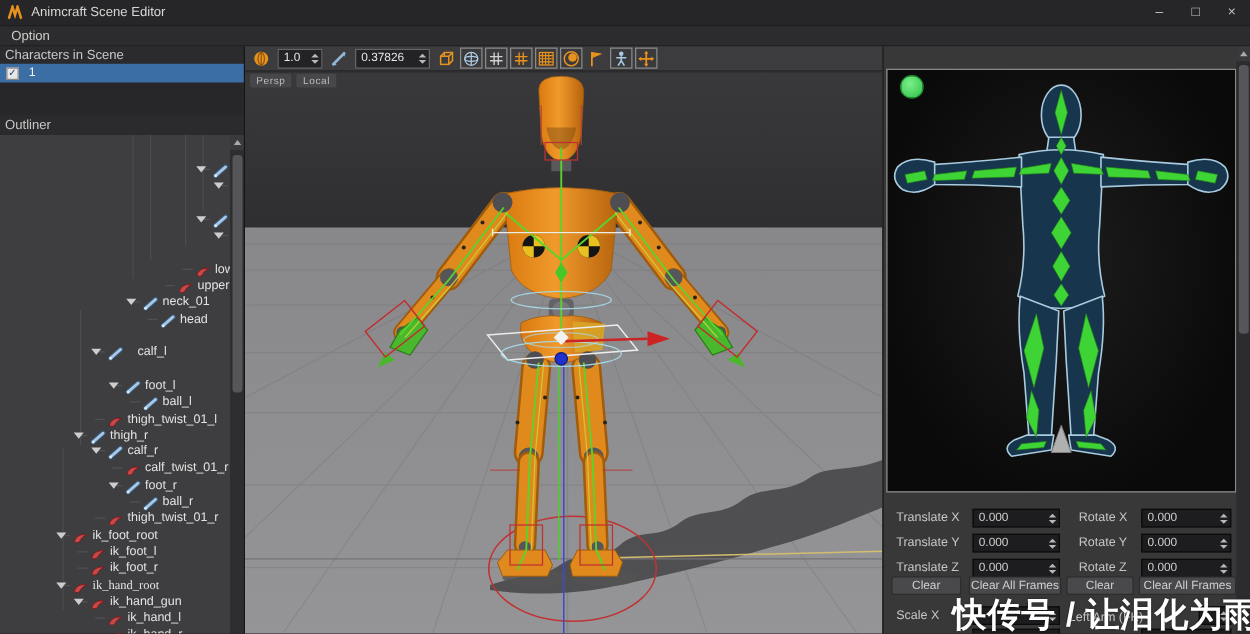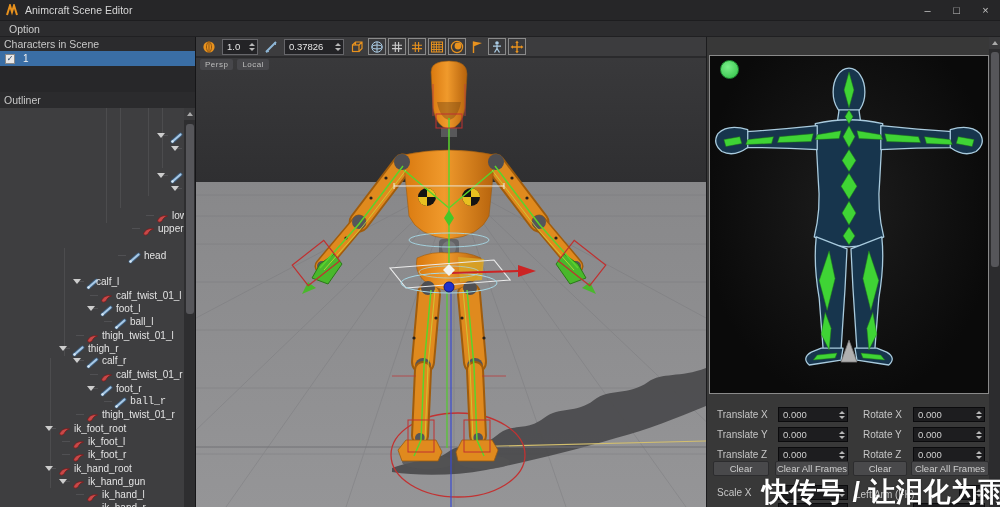--- a/index.html
+++ b/index.html
@@ -137,45 +137,48 @@
           </svg></span>
         <span class="lbl" style="left: 172px;">lowerarm</span>
       </div>
       <div class="tree-row" style="top: 114.1px;">
         <div class="stub" style="left: 132px; width: 8px;"></div>
         <span class="ticon" style="left: 142px;"><svg width="13" height="12" viewBox="0 0 13 12">
             <path d="M1.5,9 C3,4 8,3 11.5,4 C8.5,5 7,6.5 6,9 C4.5,10.5 2.5,10.5 1.5,9 Z" fill="#c84848" stroke="#7a1c1c" stroke-width="0.8"></path>
           </svg></span>
         <span class="lbl" style="left: 158px;">upperarm</span>
       </div>
+      <div class="tree-row" style="top: 127.4px;">
+        <div class="stub" style="left: 104px; width: 8px;"></div>
+        <span class="exp" style="left: 101px;"></span>
+        <span class="ticon" style="left: 114px;"><svg width="13" height="12" viewBox="0 0 13 12">
+            <path d="M2.5,9.5 L10.5,2.5" stroke="#3c5a78" stroke-width="4" stroke-linecap="round"></path>
+            <path d="M2.5,9.5 L10.5,2.5" stroke="#a6c8e6" stroke-width="2.2" stroke-linecap="round"></path>
+            <circle cx="2.5" cy="9.5" r="1.2" fill="#d8e8f4"></circle>
+          </svg></span>
+        <span class="lbl" style="left: 130px;">neck_01</span>
+      </div>
       <div class="tree-row" style="top: 140.7px;">
         <div class="stub" style="left: 118px; width: 8px;"></div>
         <span class="ticon" style="left: 128px;"><svg width="13" height="12" viewBox="0 0 13 12">
             <path d="M2.5,9.5 L10.5,2.5" stroke="#3c5a78" stroke-width="4" stroke-linecap="round"></path>
             <path d="M2.5,9.5 L10.5,2.5" stroke="#a6c8e6" stroke-width="2.2" stroke-linecap="round"></path>
             <circle cx="2.5" cy="9.5" r="1.2" fill="#d8e8f4"></circle>
           </svg></span>
         <span class="lbl" style="left: 144px;">head</span>
       </div>
       <div class="tree-row" style="top: 167.3px;">
         <div class="stub" style="left: 76px; width: 8px;"></div>
         <span class="exp" style="left: 73px;"></span>
         <span class="ticon" style="left: 86px;"><svg width="13" height="12" viewBox="0 0 13 12">
             <path d="M2.5,9.5 L10.5,2.5" stroke="#3c5a78" stroke-width="4" stroke-linecap="round"></path>
             <path d="M2.5,9.5 L10.5,2.5" stroke="#a6c8e6" stroke-width="2.2" stroke-linecap="round"></path>
             <circle cx="2.5" cy="9.5" r="1.2" fill="#d8e8f4"></circle>
           </svg></span>
-        <span class="lbl" style="left: 96px; text-align: right;">calf_l</span>
-      </div>
-      <div class="tree-row" style="top: 180.6px;">
-        <div class="stub" style="left: 90px; width: 8px;"></div>
-        <span class="ticon" style="left: 100px;"><svg width="13" height="12" viewBox="0 0 13 12">
-            <path d="M1.5,9 C3,4 8,3 11.5,4 C8.5,5 7,6.5 6,9 C4.5,10.5 2.5,10.5 1.5,9 Z" fill="#c84848" stroke="#7a1c1c" stroke-width="0.8"></path>
-          </svg></span>
-        <span class="lbl" style="left: 116px;">calf_twist_01_l</span>
+        <span class="lbl" style="left: 110px; text-align: right;">calf_l</span>
       </div>
       <div class="tree-row" style="top: 193.9px;">
         <div class="stub" style="left: 90px; width: 8px;"></div>
         <span class="exp" style="left: 87px;"></span>
         <span class="ticon" style="left: 100px;"><svg width="13" height="12" viewBox="0 0 13 12">
             <path d="M2.5,9.5 L10.5,2.5" stroke="#3c5a78" stroke-width="4" stroke-linecap="round"></path>
             <path d="M2.5,9.5 L10.5,2.5" stroke="#a6c8e6" stroke-width="2.2" stroke-linecap="round"></path>
             <circle cx="2.5" cy="9.5" r="1.2" fill="#d8e8f4"></circle>
           </svg></span>
         <span class="lbl" style="left: 116px;">foot_l</span>
@@ -226,21 +229,21 @@
       <div class="tree-row" style="top: 273.7px;">
         <div class="stub" style="left: 90px; width: 8px;"></div>
         <span class="exp" style="left: 87px;"></span>
         <span class="ticon" style="left: 100px;"><svg width="13" height="12" viewBox="0 0 13 12">
             <path d="M2.5,9.5 L10.5,2.5" stroke="#3c5a78" stroke-width="4" stroke-linecap="round"></path>
             <path d="M2.5,9.5 L10.5,2.5" stroke="#a6c8e6" stroke-width="2.2" stroke-linecap="round"></path>
             <circle cx="2.5" cy="9.5" r="1.2" fill="#d8e8f4"></circle>
           </svg></span>
         <span class="lbl" style="left: 116px;">foot_r</span>
       </div>
-      <div class="tree-row" style="top: 287px; font-family: Liberation Mono, monospace;">
+      <div class="tree-row" style="top: 287px;">
         <div class="stub" style="left: 104px; width: 8px;"></div>
         <span class="ticon" style="left: 114px;"><svg width="13" height="12" viewBox="0 0 13 12">
             <path d="M2.5,9.5 L10.5,2.5" stroke="#3c5a78" stroke-width="4" stroke-linecap="round"></path>
             <path d="M2.5,9.5 L10.5,2.5" stroke="#a6c8e6" stroke-width="2.2" stroke-linecap="round"></path>
             <circle cx="2.5" cy="9.5" r="1.2" fill="#d8e8f4"></circle>
           </svg></span>
         <span class="lbl" style="left: 130px;">ball_r</span>
       </div>
       <div class="tree-row" style="top: 300.3px;">
         <div class="stub" style="left: 76px; width: 8px;"></div>
@@ -270,21 +273,21 @@
             <path d="M1.5,9 C3,4 8,3 11.5,4 C8.5,5 7,6.5 6,9 C4.5,10.5 2.5,10.5 1.5,9 Z" fill="#c84848" stroke="#7a1c1c" stroke-width="0.8"></path>
           </svg></span>
         <span class="lbl" style="left: 88px;">ik_foot_r</span>
       </div>
       <div class="tree-row" style="top: 353.5px;">
         <div class="stub" style="left: 48px; width: 8px;"></div>
         <span class="exp" style="left: 45px;"></span>
         <span class="ticon" style="left: 58px;"><svg width="13" height="12" viewBox="0 0 13 12">
             <path d="M1.5,9 C3,4 8,3 11.5,4 C8.5,5 7,6.5 6,9 C4.5,10.5 2.5,10.5 1.5,9 Z" fill="#c84848" stroke="#7a1c1c" stroke-width="0.8"></path>
           </svg></span>
-        <span class="lbl" style="left: 74px;">ik_hand_root</span>
+        <span class="lbl" style="left: 74px; font-family: Liberation Serif, serif;">ik_hand_root</span>
       </div>
       <div class="tree-row" style="top: 366.8px;">
         <div class="stub" style="left: 62px; width: 8px;"></div>
         <span class="exp" style="left: 59px;"></span>
         <span class="ticon" style="left: 72px;"><svg width="13" height="12" viewBox="0 0 13 12">
             <path d="M1.5,9 C3,4 8,3 11.5,4 C8.5,5 7,6.5 6,9 C4.5,10.5 2.5,10.5 1.5,9 Z" fill="#c84848" stroke="#7a1c1c" stroke-width="0.8"></path>
           </svg></span>
         <span class="lbl" style="left: 88px;">ik_hand_gun</span>
       </div>
       <div class="tree-row" style="top: 380.1px;">

